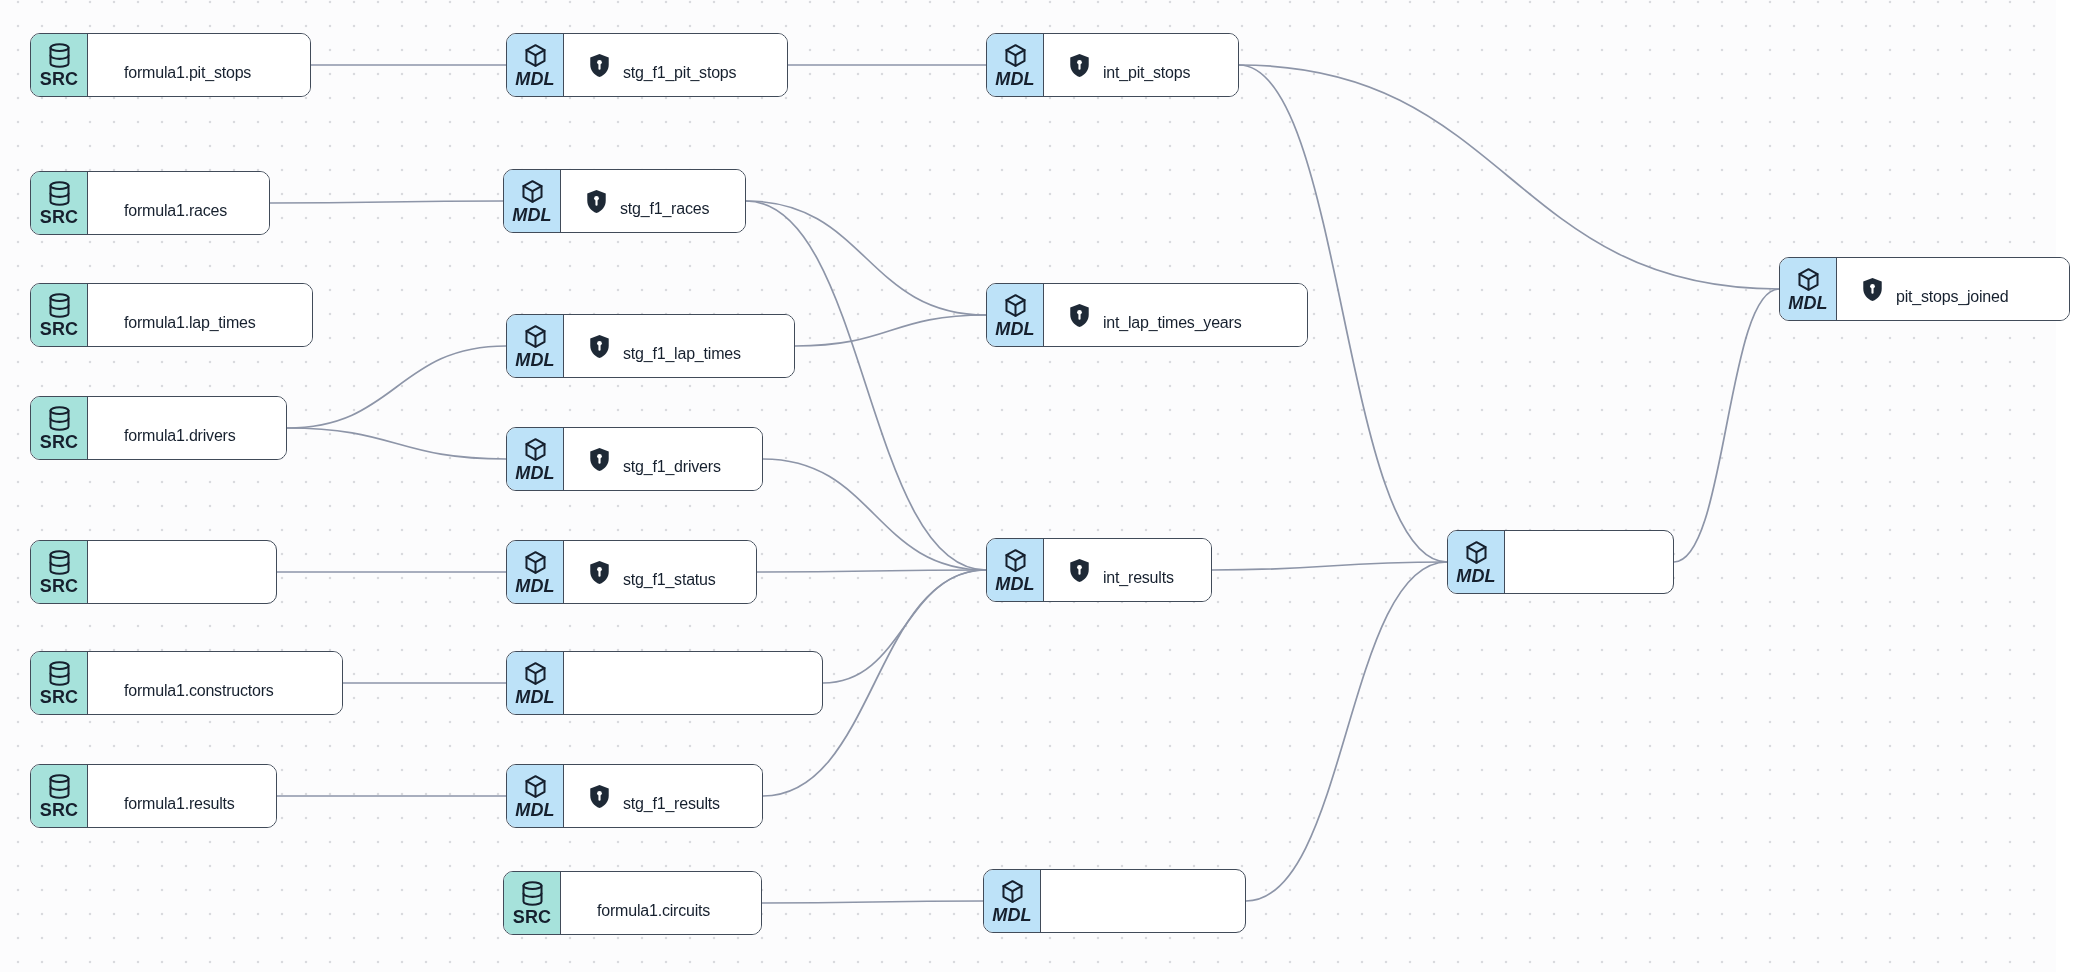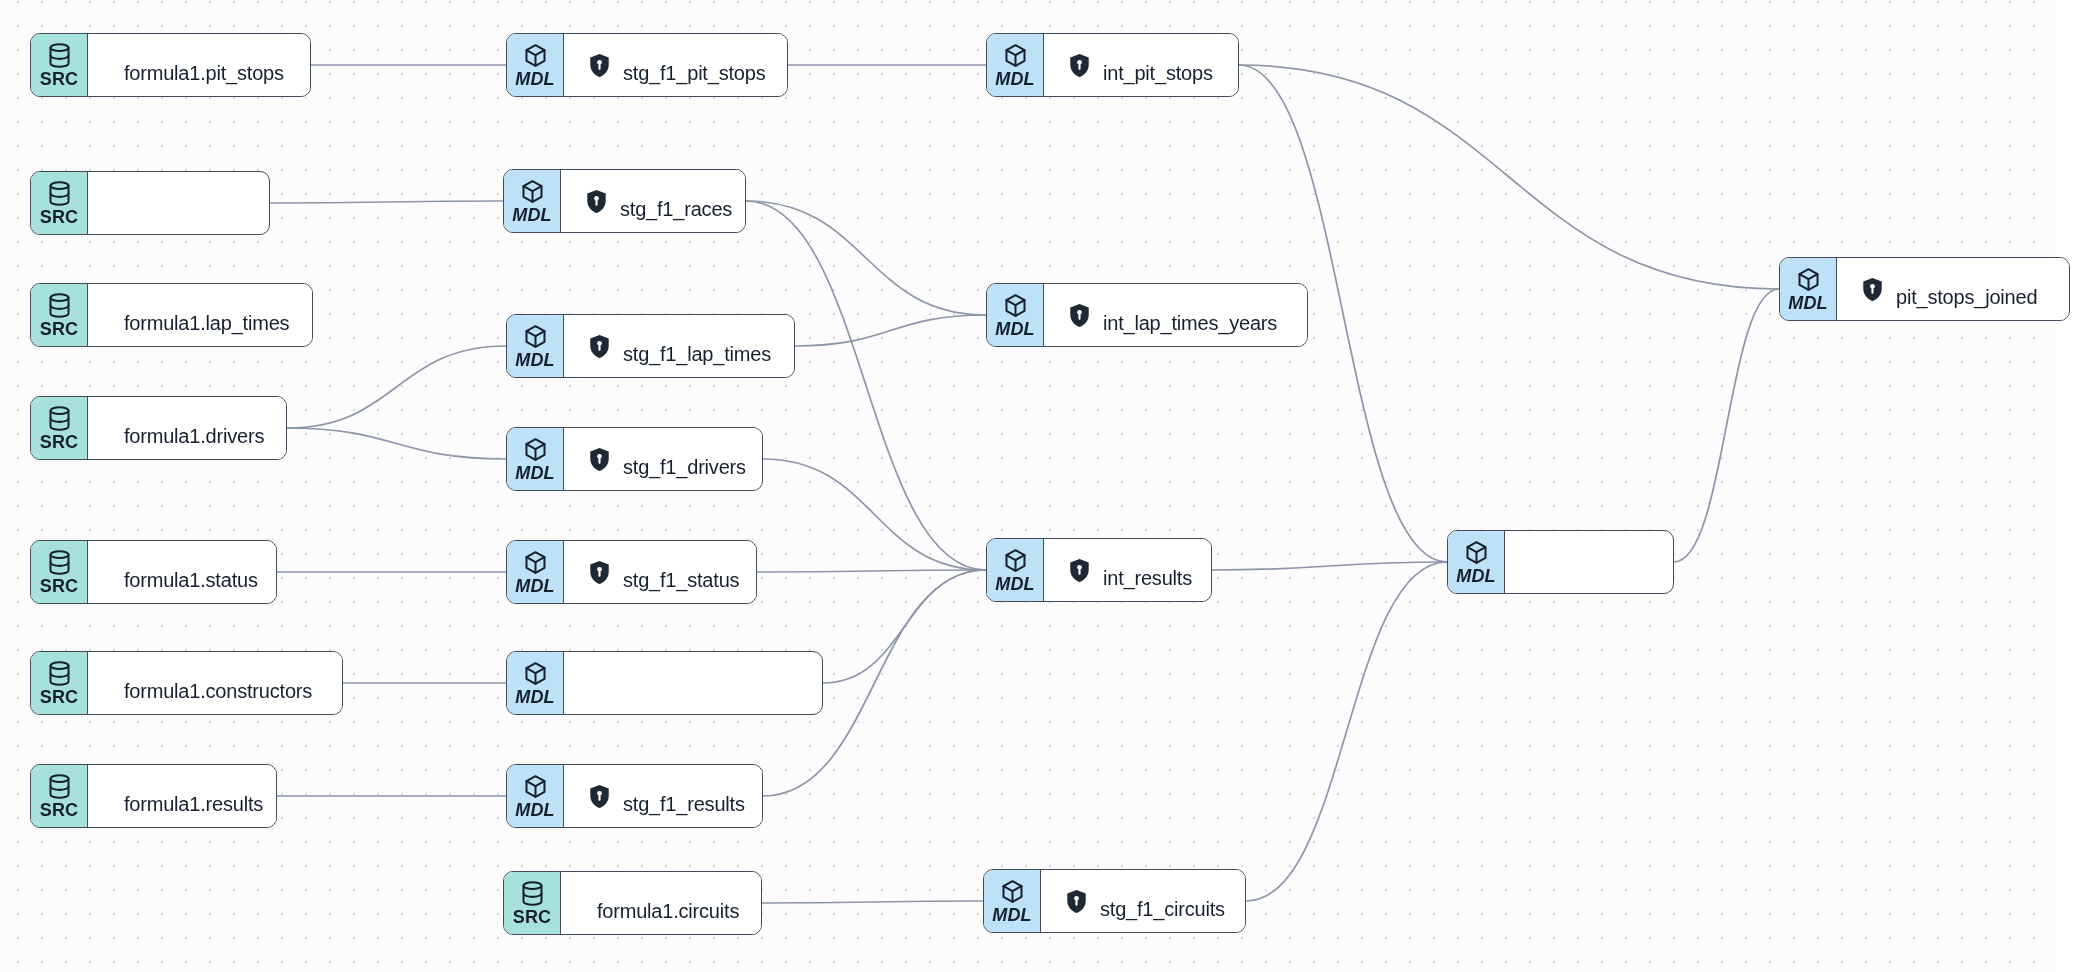--- a/index.html
+++ b/index.html
@@ -75,21 +75,21 @@
     display: flex;
     align-items: center;
     padding: 0 16px 0 22px;
     gap: 10px;
     background: #ffffff;
     min-width: 0;
   }
   .node.src .node-body { padding-left: 36px; }
   .shield-glyph { width: 27px; height: 27px; flex: 0 0 27px; color: var(--shield-color); }
   .node-label {
-    font-size: 20px;
+    font-size: 16px;
     font-weight: 500;
     letter-spacing: -0.2px;
     color: var(--node-text);
     white-space: nowrap;
     margin-top: 16px;
   }
 </style>
 </head>
 <body>
 
@@ -135,20 +135,24 @@
     <div class="node src" style="left: 30px; top: 171px; width: 240px; height: 64px;">
     <div class="node-icon-section">
       <svg class="type-icon db-glyph" viewBox="0 0 24 24" fill="none" stroke="currentColor" stroke-width="1.8" stroke-linecap="round" stroke-linejoin="round">
         <ellipse cx="12" cy="5" rx="8" ry="3"></ellipse>
         <path d="M20 12c0 1.66-3.58 3-8 3s-8-1.34-8-3"></path>
         <path d="M4 5v14c0 1.66 3.58 3 8 3s8-1.34 8-3V5"></path>
       </svg>
 
       <span class="badge-label">SRC</span>
     </div>
+    <div class="node-body">
+
+      <span class="node-label">formula1.races</span>
+    </div>
   </div>
     <div class="node src" style="left: 30px; top: 283px; width: 283px; height: 64px;">
     <div class="node-icon-section">
       <svg class="type-icon db-glyph" viewBox="0 0 24 24" fill="none" stroke="currentColor" stroke-width="1.8" stroke-linecap="round" stroke-linejoin="round">
         <ellipse cx="12" cy="5" rx="8" ry="3"></ellipse>
         <path d="M20 12c0 1.66-3.58 3-8 3s-8-1.34-8-3"></path>
         <path d="M4 5v14c0 1.66 3.58 3 8 3s8-1.34 8-3V5"></path>
       </svg>
 
       <span class="badge-label">SRC</span>
@@ -176,24 +180,20 @@
     <div class="node src" style="left: 30px; top: 540px; width: 247px; height: 64px;">
     <div class="node-icon-section">
       <svg class="type-icon db-glyph" viewBox="0 0 24 24" fill="none" stroke="currentColor" stroke-width="1.8" stroke-linecap="round" stroke-linejoin="round">
         <ellipse cx="12" cy="5" rx="8" ry="3"></ellipse>
         <path d="M20 12c0 1.66-3.58 3-8 3s-8-1.34-8-3"></path>
         <path d="M4 5v14c0 1.66 3.58 3 8 3s8-1.34 8-3V5"></path>
       </svg>
 
       <span class="badge-label">SRC</span>
     </div>
-    <div class="node-body">
-
-      <span class="node-label">formula1.status</span>
-    </div>
   </div>
     <div class="node src" style="left: 30px; top: 651px; width: 313px; height: 64px;">
     <div class="node-icon-section">
       <svg class="type-icon db-glyph" viewBox="0 0 24 24" fill="none" stroke="currentColor" stroke-width="1.8" stroke-linecap="round" stroke-linejoin="round">
         <ellipse cx="12" cy="5" rx="8" ry="3"></ellipse>
         <path d="M20 12c0 1.66-3.58 3-8 3s-8-1.34-8-3"></path>
         <path d="M4 5v14c0 1.66 3.58 3 8 3s8-1.34 8-3V5"></path>
       </svg>
 
       <span class="badge-label">SRC</span>
@@ -361,28 +361,20 @@
     <div class="node mdl" style="left: 983px; top: 869px; width: 263px; height: 64px;">
     <div class="node-icon-section">
 
       <svg class="type-icon cube-glyph" viewBox="0 0 24 24" fill="none" stroke="currentColor" stroke-width="1.8" stroke-linecap="round" stroke-linejoin="round">
         <path d="M12 2.8 L20 7.2 V16.8 L12 21.2 L4 16.8 V7.2 Z"></path>
         <path d="M4 7.2 L12 11.6 L20 7.2"></path>
         <path d="M12 11.6 V21.2"></path>
       </svg>
       <span class="badge-label">MDL</span>
     </div>
-    <div class="node-body">
-      <svg class="shield-glyph" viewBox="0 0 24 24">
-        <path d="M12 1.8 L20.2 4.9 V11 c0 5.5-3.3 9.2-8.2 11.2 C7.1 20.2 3.8 16.5 3.8 11 V4.9 Z" fill="currentColor"></path>
-        <circle cx="12" cy="9.2" r="2.1" fill="#ffffff"></circle>
-        <rect x="11.05" y="10.4" width="1.9" height="5.4" rx="0.95" fill="#ffffff"></rect>
-      </svg>
-      <span class="node-label">stg_f1_circuits</span>
-    </div>
   </div>
     <div class="node mdl" style="left: 986px; top: 33px; width: 253px; height: 64px;">
     <div class="node-icon-section">
 
       <svg class="type-icon cube-glyph" viewBox="0 0 24 24" fill="none" stroke="currentColor" stroke-width="1.8" stroke-linecap="round" stroke-linejoin="round">
         <path d="M12 2.8 L20 7.2 V16.8 L12 21.2 L4 16.8 V7.2 Z"></path>
         <path d="M4 7.2 L12 11.6 L20 7.2"></path>
         <path d="M12 11.6 V21.2"></path>
       </svg>
       <span class="badge-label">MDL</span>

